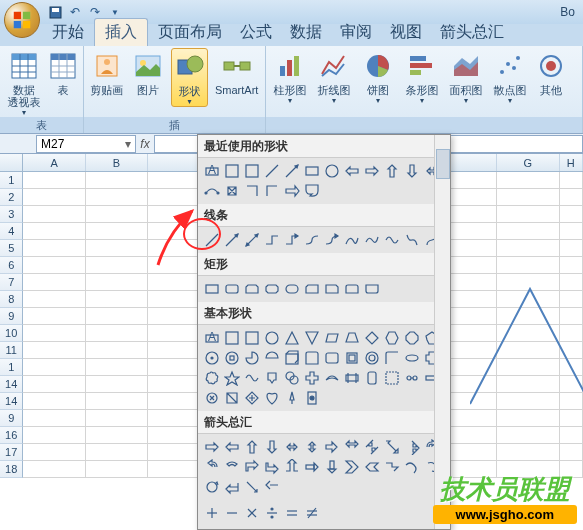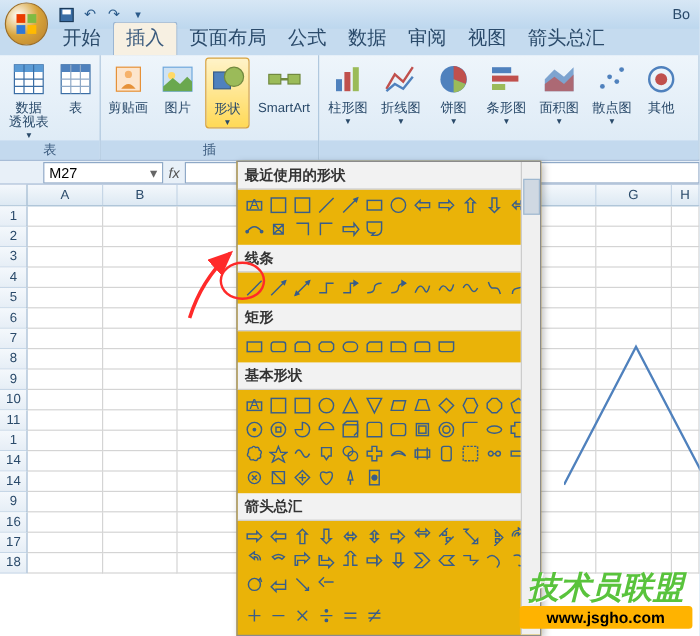--- a/index.html
+++ b/index.html
@@ -29,21 +29,21 @@
 .fx{width:18px;text-align:center;color:#555;font-style:italic;}
 .fx-input{flex:1;height:18px;background:#fff;border:1px solid #8fa9c7;}
 .sheet{position:relative;background:#fff;height:376px;}
 .colhdrs{display:flex;height:18px;background:linear-gradient(#f4f8fc,#dde9f3);border-bottom:1px solid #9fb8d0;}
 .corner{width:24px;border-right:1px solid #9fb8d0;background:linear-gradient(#f4f8fc,#dde9f3);}
 .colhdr{border-right:1px solid #c6d6e6;text-align:center;font-size:11px;color:#2a4a6a;line-height:18px;}
 .rows{}
 .row{display:flex;height:17px;}
 .rowhdr{width:24px;background:linear-gradient(#f4f8fc,#e6eef6);border-right:1px solid #9fb8d0;border-bottom:1px solid #c6d6e6;text-align:center;font-size:11px;color:#2a4a6a;line-height:16px;}
 .cell{border-right:1px solid #d4d4d4;border-bottom:1px solid #d4d4d4;}
-.shapes-menu{position:absolute;top:134px;left:197px;width:254px;height:396px;background:#eab308;border:1px solid #8b8b8b;box-shadow:2px 2px 6px rgba(0,0,0,0.25);z-index:20;overflow:hidden;}
+.shapes-menu{position:absolute;top:134px;left:197px;width:254px;height:396px;background:#e5e5e5;border:1px solid #8b8b8b;box-shadow:2px 2px 6px rgba(0,0,0,0.25);z-index:20;overflow:hidden;}
 .shapes-menu .sec-title{font-size:12px;font-weight:bold;color:#333;padding:3px 6px 2px 6px;border-bottom:1px solid #ccc;background:#f2f2f2;}
 .shape-grid{display:flex;flex-wrap:wrap;padding:3px 4px;gap:0;}
 .shp{width:20px;height:20px;display:flex;align-items:center;justify-content:center;cursor:pointer;color:#385d8a;}
 .shp svg{pointer-events:none;}
 .scrollbar{position:absolute;right:0;top:0;width:16px;height:100%;background:#f0f0f0;border-left:1px solid #ccc;}
 .scroll-thumb{position:absolute;top:14px;width:14px;height:30px;background:#cfd8e2;border:1px solid #9fb8d0;left:1px;}
 .arrow-annot{position:absolute;top:203px;left:150px;z-index:30;pointer-events:none;}
 .circle-annot{position:absolute;top:218px;left:183px;width:38px;height:32px;border:2px solid #ff2a2a;border-radius:50%;z-index:31;pointer-events:none;}
 .watermark{position:absolute;bottom:6px;right:6px;z-index:40;text-align:center;}
 .watermark .cn{font-size:26px;font-weight:bold;color:#59c33c;text-shadow:1px 1px 0 #fff;font-style:italic;}

